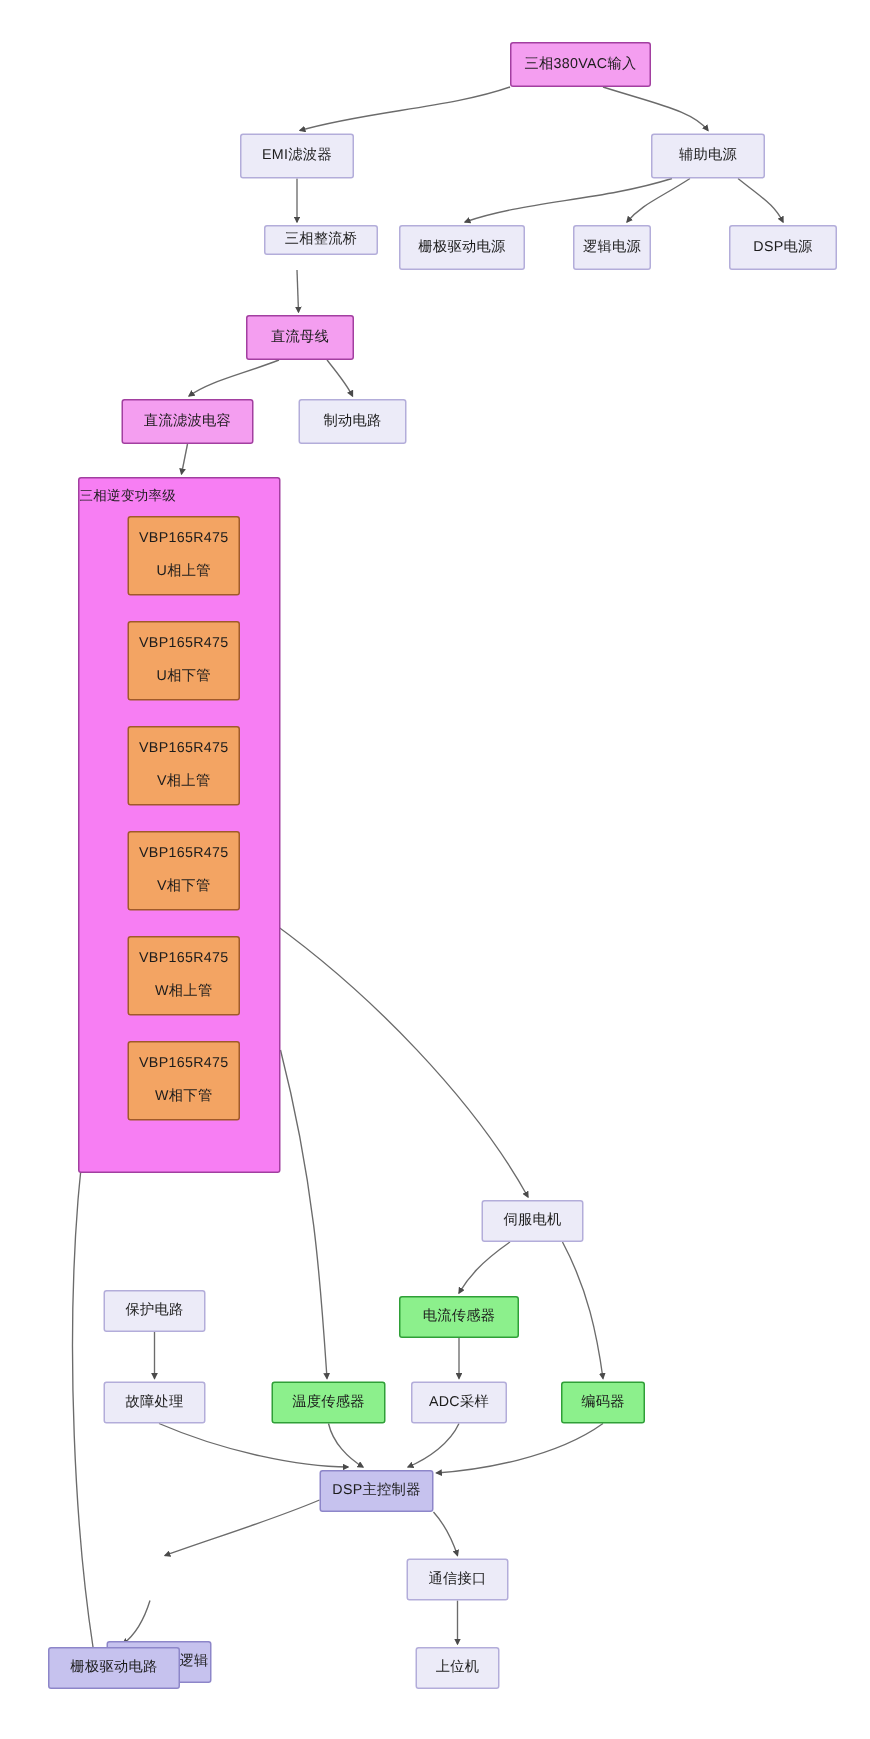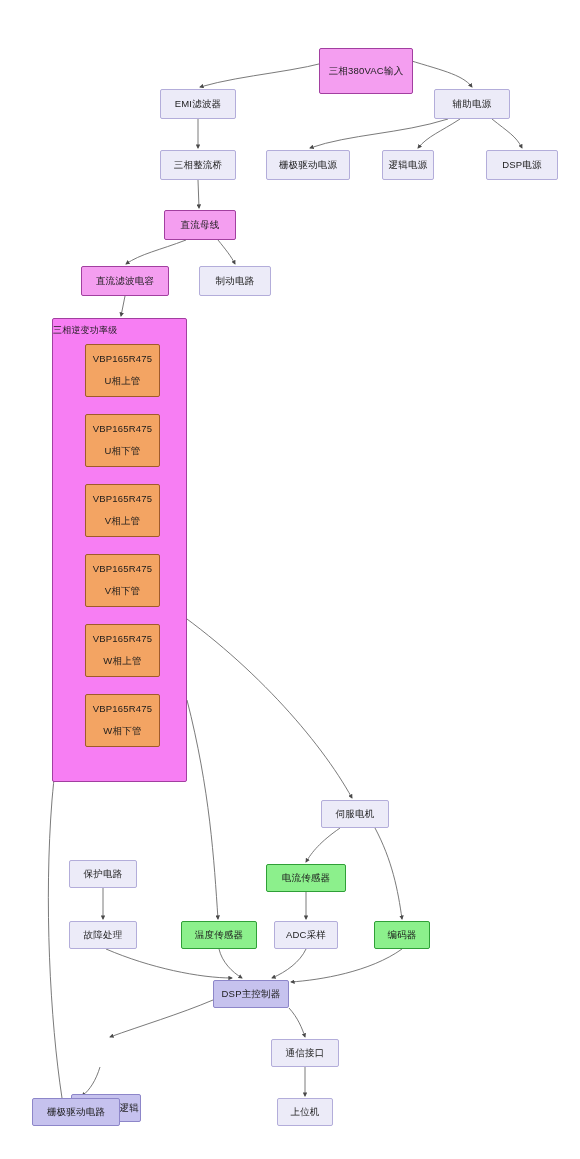--- a/index.html
+++ b/index.html
@@ -102,30 +102,30 @@
         <path d="M 62,1098 C 50,1020 44,900 52,800 C 54,778 56,756 60,742" fill="none" stroke="#6b6b6b" stroke-width="0.9" marker-end="url(#arrow)"></path>
       </g>
   </svg>
 
   <div id="group-layer">
       <div class="group" style="left: 52px; top: 318px; width: 135px; height: 464px;">
         <div class="group-title">三相逆变功率级</div>
       </div>
     </div>
   <div id="node-layer">
-      <div class="node magenta" style="left: 319px; top: 28px; width: 94px; height: 46px; margin-top: 20px;">
+      <div class="node magenta" style="left: 340px; top: 28px; width: 94px; height: 30px;">
         <span class="l1">三相380VAC输入</span>
       </div>
       <div class="node lav" style="left: 160px; top: 89px; width: 76px; height: 30px;">
         <span class="l1">EMI滤波器</span>
       </div>
       <div class="node lav" style="left: 434px; top: 89px; width: 76px; height: 30px; align-items: center;">
         <span class="l1">辅助电源</span>
       </div>
-      <div class="node lav" style="left: 160px; top: 150px; width: 76px; height: 30px;">
+      <div class="node lav" style="left: 176px; top: 150px; width: 76px; height: 20px;">
         <span class="l1">三相整流桥</span>
       </div>
       <div class="node lav" style="left: 266px; top: 150px; width: 84px; height: 30px;">
         <span class="l1">栅极驱动电源</span>
       </div>
       <div class="node lav" style="left: 382px; top: 150px; width: 52px; height: 30px; align-items: center;">
         <span class="l1">逻辑电源</span>
       </div>
       <div class="node lav" style="left: 486px; top: 150px; width: 72px; height: 30px;">
         <span class="l1">DSP电源</span>

